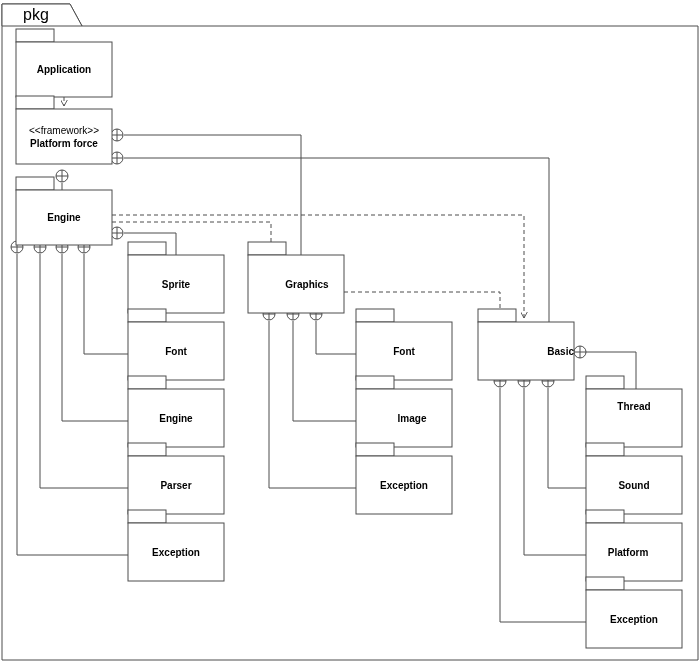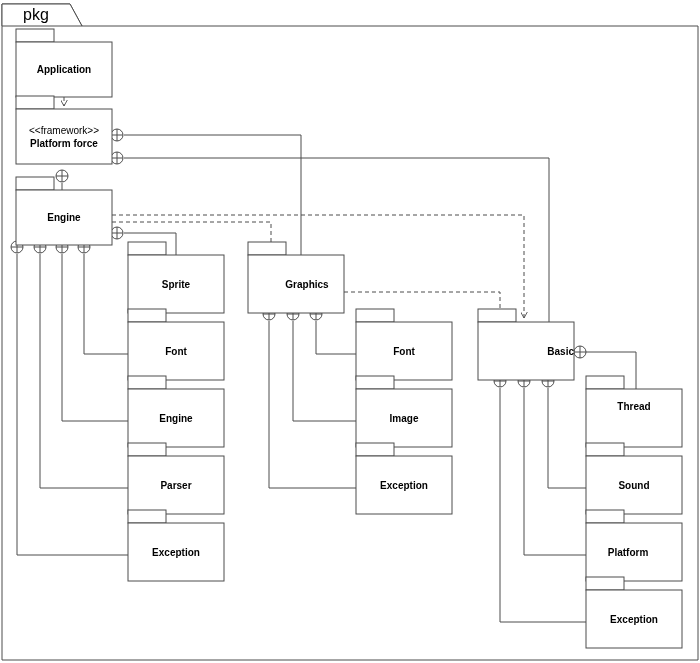--- a/index.html
+++ b/index.html
@@ -235,21 +235,21 @@
       <div class="pkg-label" style="left: 16px; width: 96px; top: 63px;">Application</div>
       <div class="pkg-label" style="left: 16px; width: 96px; top: 123.5px;"><span class="stereo">&lt;&lt;framework&gt;&gt;</span><span>Platform force</span></div>
       <div class="pkg-label" style="left: 16px; width: 96px; top: 211px;">Engine</div>
       <div class="pkg-label" style="left: 128px; width: 96px; top: 277.5px;">Sprite</div>
       <div class="pkg-label" style="left: 128px; width: 96px; top: 344.5px;">Font</div>
       <div class="pkg-label" style="left: 128px; width: 96px; top: 411.5px;">Engine</div>
       <div class="pkg-label" style="left: 128px; width: 96px; top: 478.5px;">Parser</div>
       <div class="pkg-label" style="left: 128px; width: 96px; top: 545.5px;">Exception</div>
       <div class="pkg-label" style="left: 259px; width: 96px; top: 277.5px;">Graphics</div>
       <div class="pkg-label" style="left: 356px; width: 96px; top: 344.5px;">Font</div>
-      <div class="pkg-label" style="left: 356px; width: 96px; top: 411.5px;">Image</div>
+      <div class="pkg-label" style="left: 356px; width: 96px; top: 411.5px; padding-left: 8px;">Image</div>
       <div class="pkg-label" style="left: 356px; width: 96px; top: 478.5px;">Exception</div>
       <div class="pkg-label" style="left: 478px; width: 96px; top: 344.5px; text-align: right;">Basic</div>
       <div class="pkg-label" style="left: 586px; width: 96px; top: 400px;">Thread</div>
       <div class="pkg-label" style="left: 586px; width: 96px; top: 478.5px;">Sound</div>
       <div class="pkg-label" style="left: 586px; width: 84px; top: 545.5px;">Platform</div>
       <div class="pkg-label" style="left: 586px; width: 96px; top: 612.5px;">Exception</div>
     </div>
 
   <div class="pkg-label frame" style="left:2px;top:8px;width:68px;">pkg</div>
 

